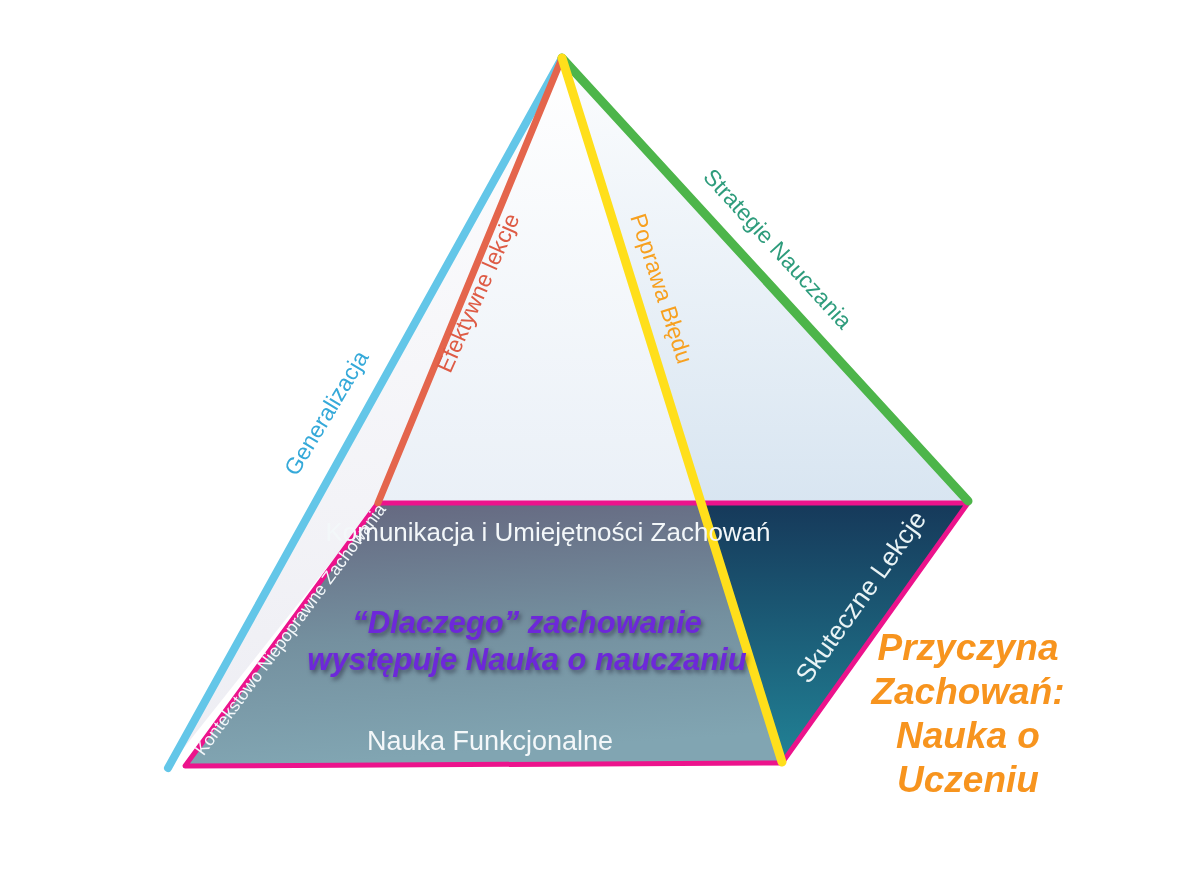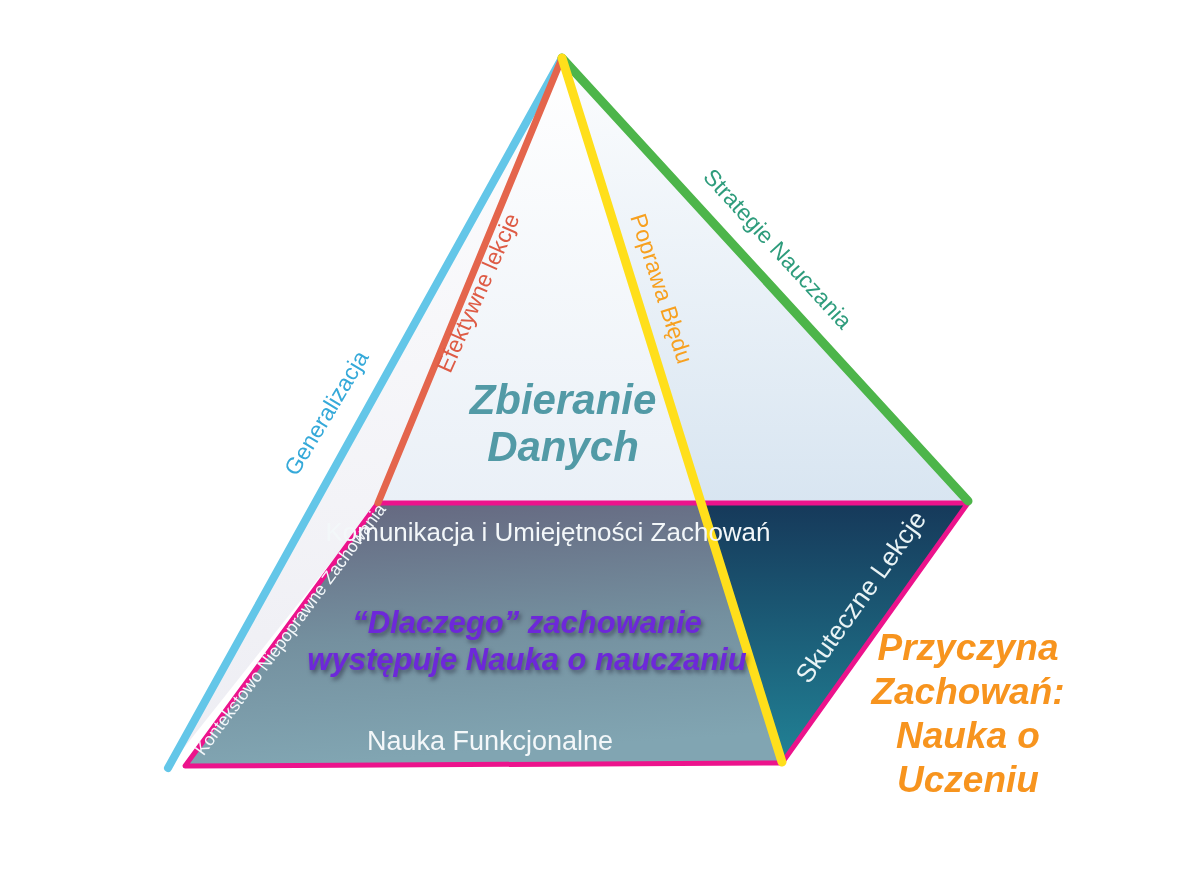--- a/index.html
+++ b/index.html
@@ -103,22 +103,20 @@
     <text class="edge-text" font-size="23" text-anchor="middle" transform="translate(654,291) rotate(72)" fill="#F7A01F">Poprawa Błędu</text>
 
     <text class="edge-text" font-size="23" text-anchor="middle" transform="translate(772,254) rotate(47.5)" fill="#2E9C7C">Strategie Nauczania</text>
 
     <text class="edge-text" font-size="17.5" text-anchor="middle" transform="translate(295,633) rotate(-53.5)" fill="#F4F8FA">Kontekstowo Niepoprawne Zachowania</text>
 
     <text class="edge-text" font-size="26" text-anchor="middle" transform="translate(868,602) rotate(-54.5)" fill="#E9F3F5">Skuteczne Lekcje</text>
   </svg>
 
 
-  <div class="overlay-label center-teal" style="left:563px; top:376px;">Zbieranie
-Danych</div>
 
   <div class="overlay-label base-white" style="left:548px; top:517px;">Komunikacja i Umiejętności Zachowań</div>
 
   <div class="overlay-label base-orange" style="left:527px; top:604px;">“Dlaczego” zachowanie
 występuje Nauka o nauczaniu</div>
 
   <div class="overlay-label base-white bottom" style="left:490px; top:726px;">Nauka Funkcjonalne</div>
 
   <div class="overlay-label headline right" style="left:968px; top:626px;">Przyczyna
 Zachowań:

